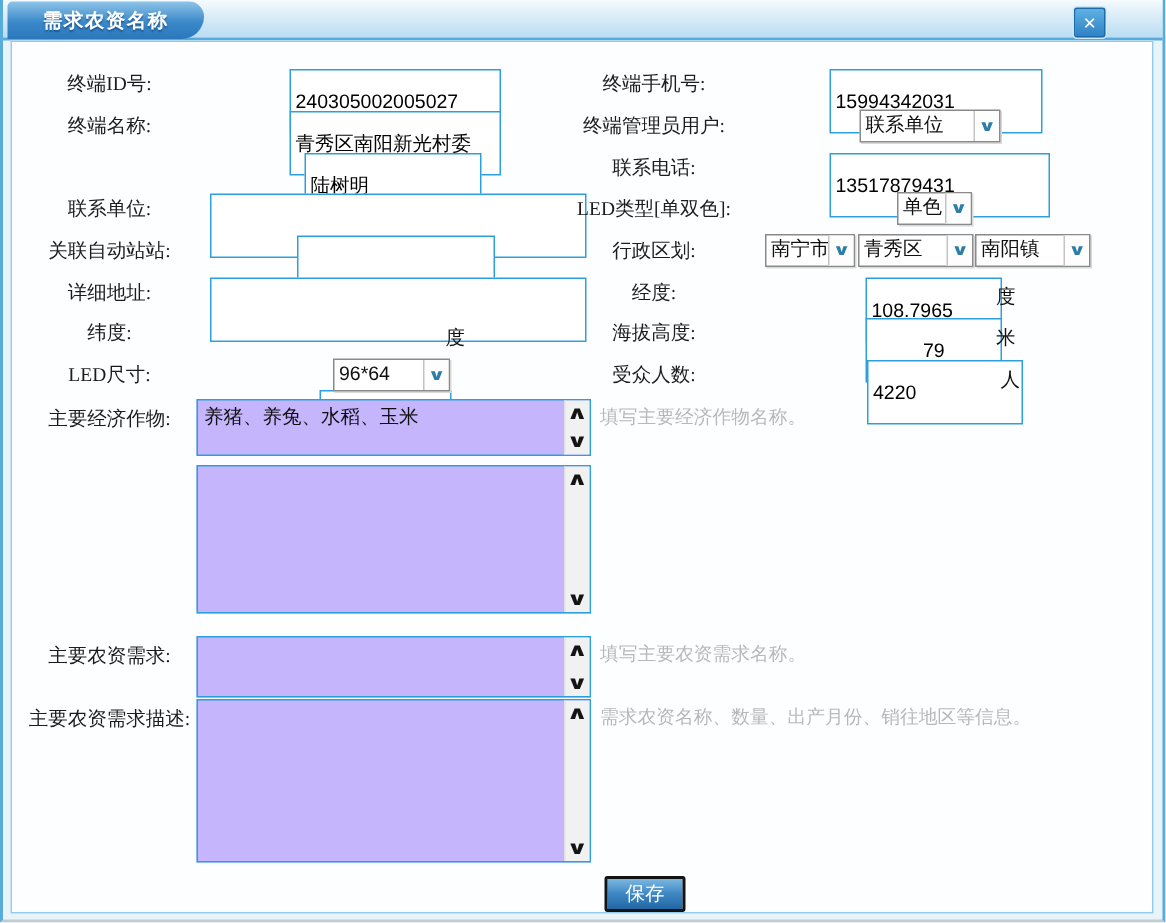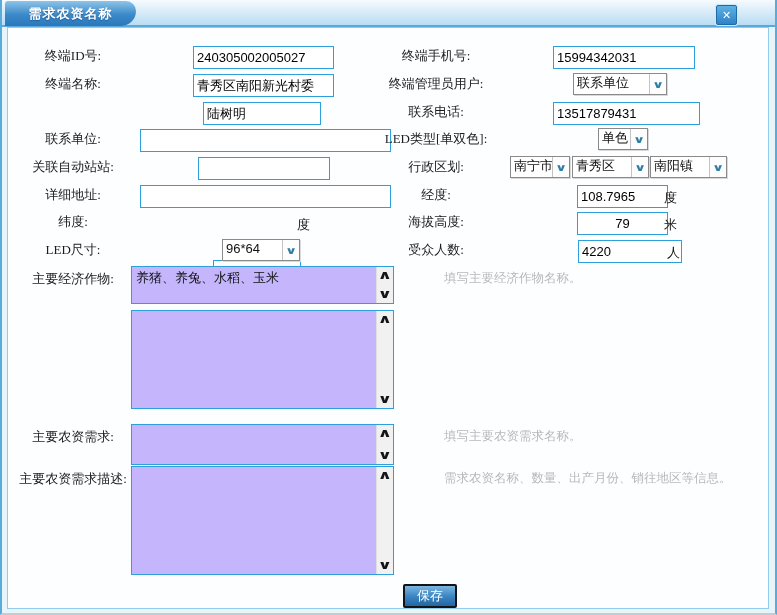--- a/index.html
+++ b/index.html
@@ -45,25 +45,25 @@
   }
   
   .lbl{
     position:absolute;height:18px;line-height:18px;
     font-size:13px;color:#1c1c1c;text-align:center;white-space:nowrap;font-family:Liberation Serif, serif;
   }
   .lblL{left:6px;width:130px;}
   .lblR{left:363px;width:142px;}
   .inp{
     position:absolute;height:17px;border:1px solid #2da0dc;
-    font-size:13px;padding:2px 3px;color:#000;background:#fff;
+    font-size:13px;padding:12px 3px;color:#000;background:#fff;
     font-family:inherit;box-sizing:content-box;
   }
   .unit{position:absolute;font-size:13px;color:#111;}
-  .hint{position:absolute;font-size:12.5px;color:#b8b8b8;white-space:nowrap;margin-left:44px;}
+  .hint{position:absolute;font-size:12.5px;color:#b8b8b8;white-space:nowrap;}
   
   .sel{
     position:absolute;height:20px;border:1px solid #8a8a8a;background:#fff;
     display:flex;box-shadow:1px 1px 0 #d9d9d9;cursor:default;
   }
   .sel-text{flex:1;font-size:13px;line-height:18px;padding:0 2px 0 3px;color:#101010;white-space:nowrap;overflow:hidden;}
   .sel-btn{width:16px;border-left:1px solid #c3c3c3;background:#fdfdfd;display:flex;align-items:center;justify-content:center;}
   .sel-arrow{font-size:10px;font-weight:bold;color:#2e7da6;transform:scaleX(1.5);}
   
   .ta{

